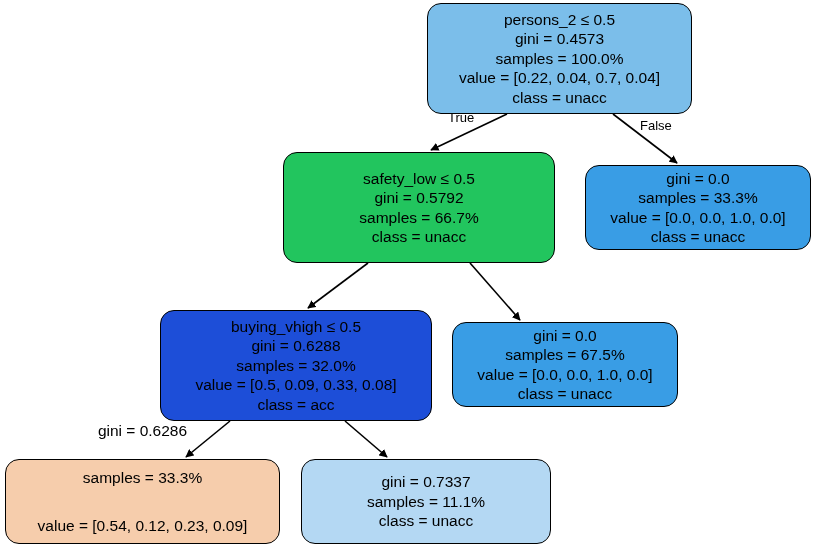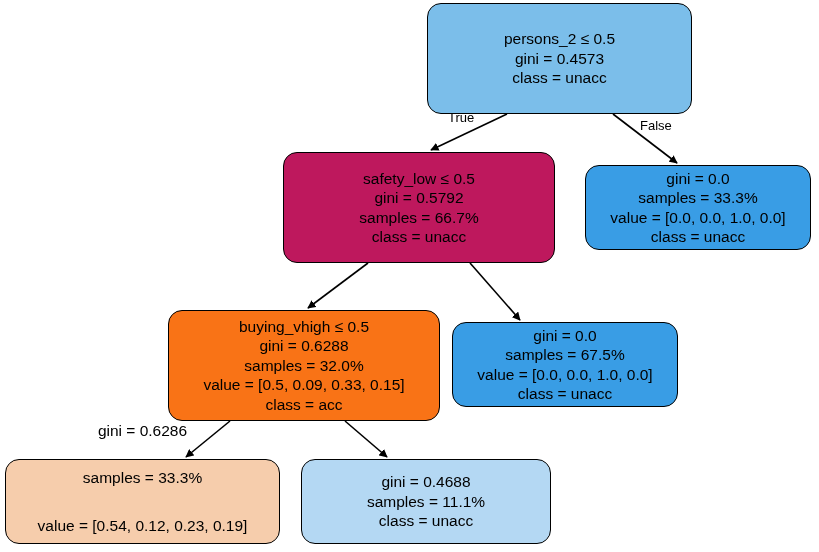--- a/index.html
+++ b/index.html
@@ -67,55 +67,57 @@
         <line x1="470" y1="263" x2="520" y2="320" stroke="#000000" stroke-width="1.6" marker-end="url(#arrow)"></line>
         <line x1="230" y1="421" x2="186" y2="457" stroke="#000000" stroke-width="1.6" marker-end="url(#arrow)"></line>
         <line x1="345" y1="421" x2="387" y2="457" stroke="#000000" stroke-width="1.6" marker-end="url(#arrow)"></line>
       </g>
   </svg>
 
   <div id="node-layer">
       <div class="node" style="left: 427px; top: 3px; width: 265px; height: 111px; background: rgb(123, 190, 234); border-color: rgb(0, 0, 0);">
         <span class="line">persons_2 ≤ 0.5</span>
         <span class="line">gini = 0.4573</span>
+        <span class="line">samples = 100.0%</span>
+        <span class="line">value = [0.22, 0.04, 0.7, 0.04]</span>
         <span class="line">class = unacc</span>
       </div>
-      <div class="node" style="left: 283px; top: 152px; width: 272px; height: 111px; background: #be185d; border-color: rgb(0, 0, 0);">
+      <div class="node" style="left: 283px; top: 152px; width: 272px; height: 111px; background: #22c55e; border-color: rgb(0, 0, 0);">
         <span class="line">safety_low ≤ 0.5</span>
         <span class="line">gini = 0.5792</span>
         <span class="line">samples = 66.7%</span>
         <span class="line">class = unacc</span>
       </div>
       <div class="node" style="left: 585px; top: 165px; width: 226px; height: 85px; background: rgb(57, 157, 229); border-color: rgb(0, 0, 0);">
         <span class="line">gini = 0.0</span>
         <span class="line">samples = 33.3%</span>
         <span class="line">value = [0.0, 0.0, 1.0, 0.0]</span>
         <span class="line">class = unacc</span>
       </div>
-      <div class="node" style="left: 168px; top: 310px; width: 272px; height: 111px; background: #f97316; border-color: rgb(0, 0, 0);">
+      <div class="node" style="left: 160px; top: 310px; width: 272px; height: 111px; background: #1d4ed8; border-color: rgb(0, 0, 0);">
         <span class="line">buying_vhigh ≤ 0.5</span>
         <span class="line">gini = 0.6288</span>
         <span class="line">samples = 32.0%</span>
-        <span class="line">value = [0.5, 0.09, 0.33, 0.15]</span>
+        <span class="line">value = [0.5, 0.09, 0.33, 0.08]</span>
         <span class="line">class = acc</span>
       </div>
       <div class="node" style="left: 452px; top: 322px; width: 226px; height: 85px; background: rgb(57, 157, 229); border-color: rgb(0, 0, 0);">
         <span class="line">gini = 0.0</span>
         <span class="line">samples = 67.5%</span>
         <span class="line">value = [0.0, 0.0, 1.0, 0.0]</span>
         <span class="line">class = unacc</span>
       </div>
       <div class="node" style="left: 5px; top: 459px; width: 275px; height: 85px; background: rgb(246, 205, 172); border-color: rgb(0, 0, 0); gap: 28px;">
         <span class="line">gini = 0.6286</span>
         <span class="line">samples = 33.3%</span>
-        <span class="line">value = [0.54, 0.12, 0.23, 0.19]</span>
+        <span class="line">value = [0.54, 0.12, 0.23, 0.09]</span>
         <span class="line">class = acc</span>
       </div>
       <div class="node" style="left: 301px; top: 459px; width: 250px; height: 85px; background: rgb(180, 216, 243); border-color: rgb(0, 0, 0);">
-        <span class="line">gini = 0.4688</span>
+        <span class="line">gini = 0.7337</span>
         <span class="line">samples = 11.1%</span>
         <span class="line">class = unacc</span>
       </div>
     </div>
   <div id="label-layer">
       <div class="edge-label" style="left: 448px; top: 110px;">True</div>
       <div class="edge-label" style="left: 640px; top: 110px; margin-top: 8px;">False</div>
     </div>
 
 </div>

